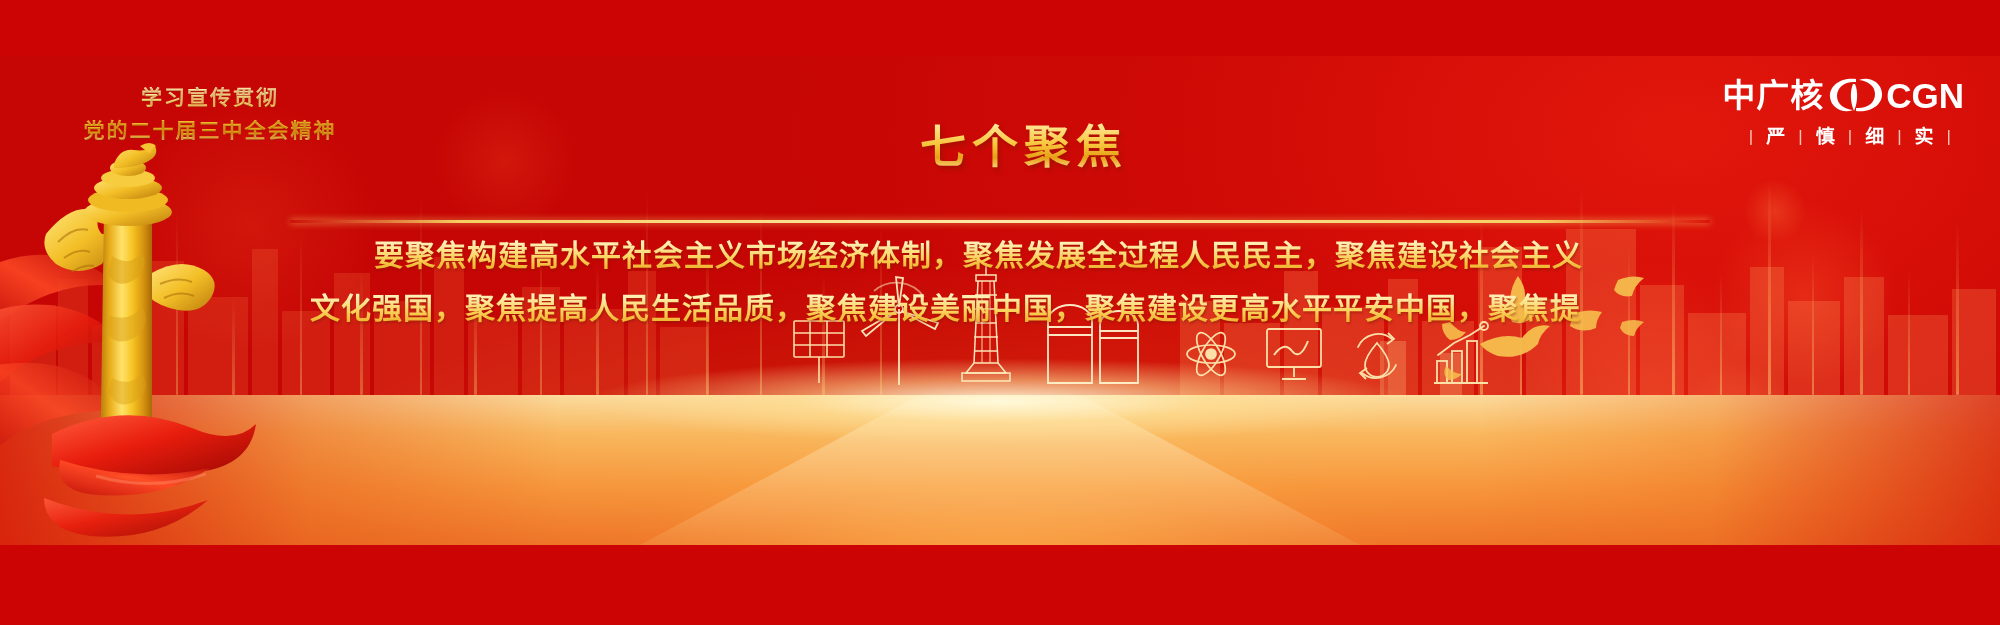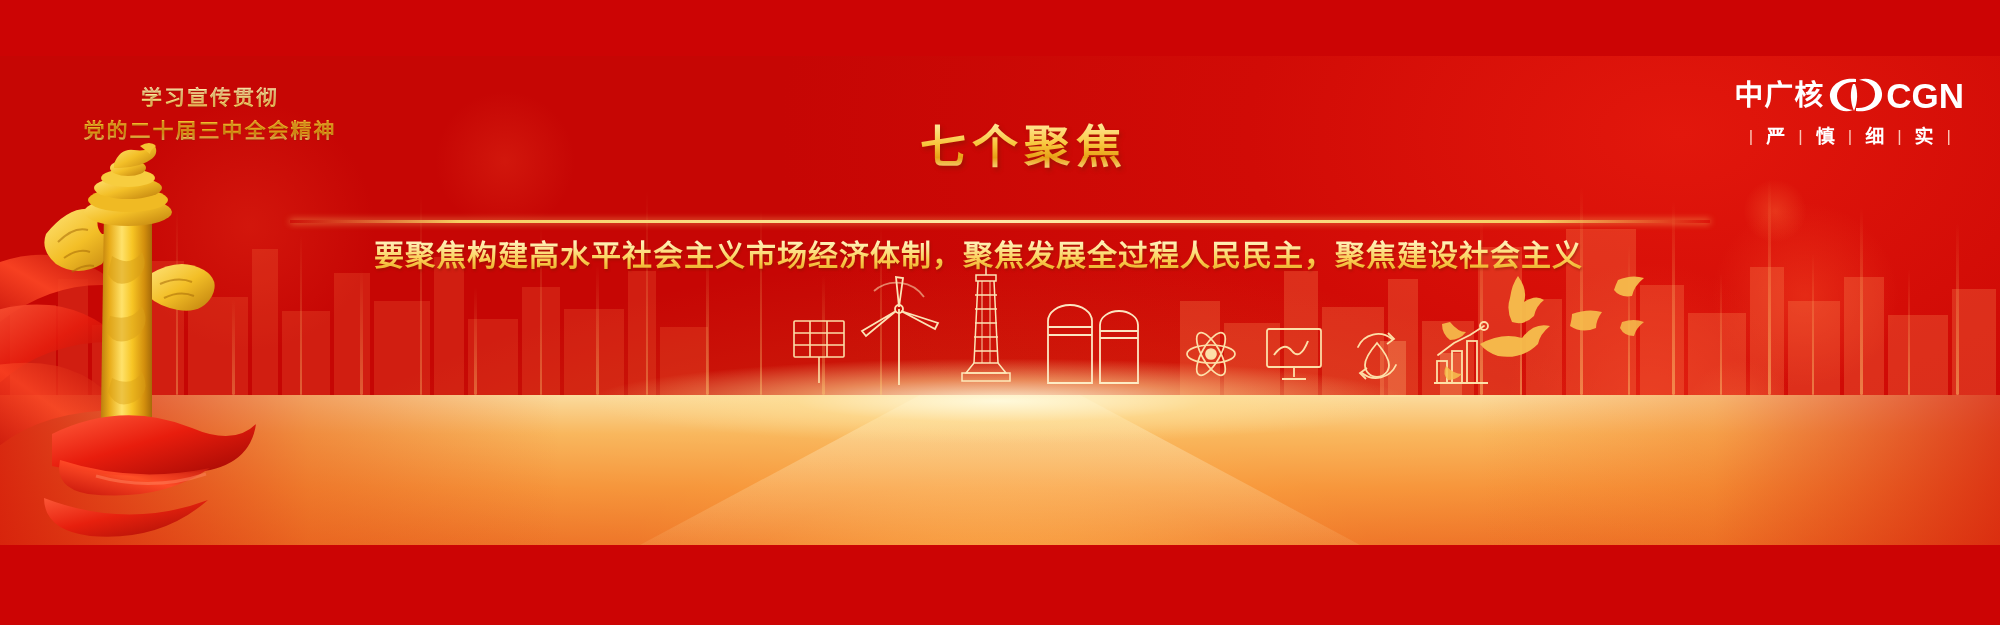--- a/index.html
+++ b/index.html
@@ -97,21 +97,21 @@
     background:linear-gradient(180deg,#fffbe8 0%,#ffeeb0 22%,#fbd159 50%,#eaa91f 76%,#ffe9a4 98%);
     -webkit-background-clip:text;background-clip:text;color:transparent;
     filter:drop-shadow(1px 2px 1px rgba(120,25,0,.40));
     font-family:Liberation Mono, monospace;
   }
   .body-text .line.indent{text-indent:64px;}
 
   
   .logo{position:absolute;right:36px;top:72px;width:300px;height:92px;}
   .logo-main{display:flex;align-items:center;justify-content:flex-end;gap:2px;height:46px;}
-  .logo-cn{font-size:29px;font-weight:bold;color:#fff;letter-spacing:1px;line-height:1;}
+  .logo-cn{font-size:33px;font-weight:bold;color:#fff;letter-spacing:1px;line-height:1;}
   .logo-mark{width:58px;height:40px;}
   .logo-en{font-size:35px;font-weight:bold;color:#fff;letter-spacing:0px;line-height:1;}
   .logo-motto{display:flex;align-items:center;justify-content:flex-end;gap:0;margin-top:9px;}
   .logo-motto .sep{color:#ffd9c8;font-size:17px;padding:0 13px;line-height:1;opacity:.9;}
   .logo-motto .ch{color:#fff;font-size:19px;font-weight:bold;line-height:1;}
 
   .top-band{position:absolute;left:0;right:0;top:0;height:56px;background:#cc0404;}
   .bottom-band{position:absolute;left:0;right:0;bottom:0;height:80px;background:#cc0404;}
 </style>
 </head>
@@ -356,20 +356,21 @@
     <div>学习宣传贯彻</div>
     <div>党的二十届三中全会精神</div>
   </div>
 
   <div class="title">七个聚焦</div>
 
   <div class="divider"></div>
 
   <div class="body-text">
     <span class="line indent">要聚焦构建高水平社会主义市场经济体制，聚焦发展全过程人民民主，聚焦建设社会主义</span>
+    <span class="line">文化强国，聚焦提高人民生活品质，聚焦建设美丽中国，聚焦建设更高水平平安中国，聚焦提</span>
   </div>
 
   <div class="logo">
     <div class="logo-main">
       <span class="logo-cn">中广核</span>
       <span class="logo-mark">
         <svg width="58" height="40" viewBox="0 0 58 40" fill="none">
           <path d="M30 4 C16 2 3 10 4 22 C5 33 17 39 27 35 C18 34 11 29 11 21 C11 12 19 6 30 7 Z" fill="#ffffff"></path>
           <path d="M30 36 C44 38 57 30 56 18 C55 7 43 1 33 5 C42 6 49 11 49 19 C49 28 41 34 30 33 Z" fill="#ffffff"></path>
           <path d="M27 9 C24 16 24 27 28 36 C32 27 32 16 29 9 Z" fill="#ffffff"></path>

